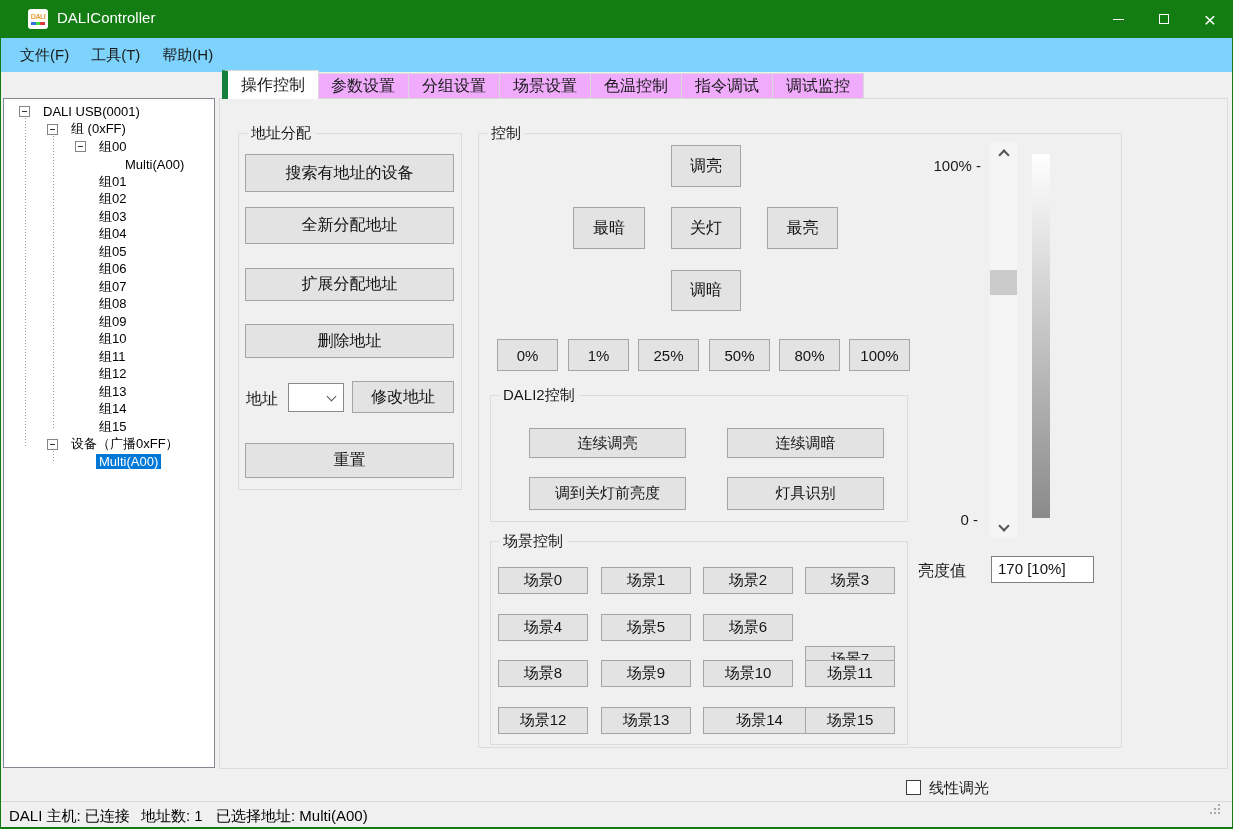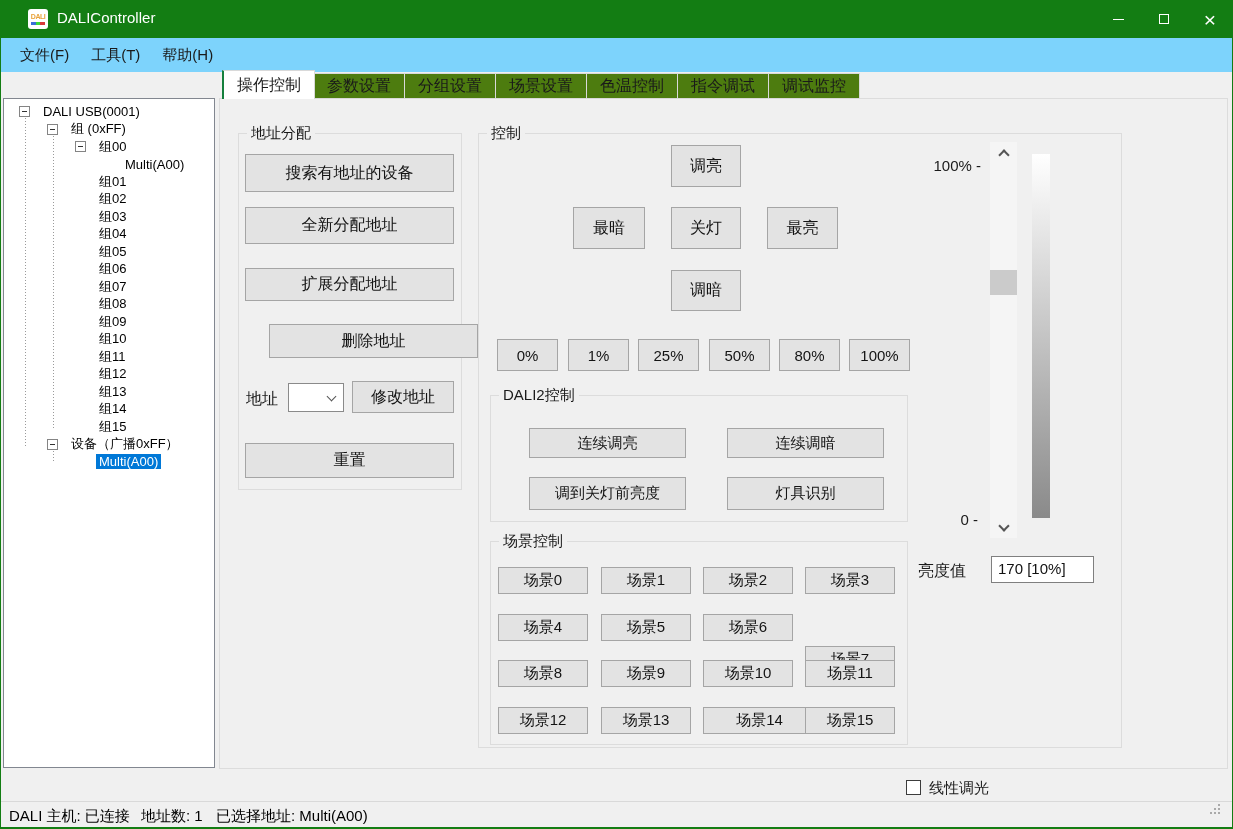--- a/index.html
+++ b/index.html
@@ -22,23 +22,23 @@
   .sideborder { position:absolute; top:38px; width:1px; height:791px; background:#137d13; }
   .bottomborder { position:absolute; left:0; top:827px; width:1233px; height:2px; background:#137d13; }
 
   
   .menubar { position:absolute; left:1px; top:38px; width:1231px; height:34px; background:#7dd3fc; display:flex; align-items:center; padding-left:8px; }
   .menuitem { font-size:15px; color:#1a1a1a; padding:6px 11px; }
 
   
   .tabpage { position:absolute; left:219px; top:98px; width:1009px; height:671px; background:#f0f0f0; border:1px solid #dcdcdc; }
   .tabbar { position:absolute; left:222px; top:70px; height:29px; display:flex; align-items:flex-end; z-index:5; }
-  .tab { height:26px; padding:0 13px; background:#4d7c0f; border:1px solid #d9d9d9; border-left:none; font-size:16px; color:#1a1a1a; display:flex; align-items:center; }
+  .tab { height:26px; padding:0 13px; background:#f0abfc; border:1px solid #d9d9d9; border-left:none; font-size:16px; color:#1a1a1a; display:flex; align-items:center; }
   .tab:first-child { border-left:1px solid #d9d9d9; }
-  .tab.active { height:29px; background:#ffffff; border-bottom:none; border-left:2px solid #15803d; margin-right:-1px; z-index:6; }
+  .tab.active { height:29px; background:#ffffff; border-bottom:none; border-left:6px solid #15803d; margin-right:-1px; z-index:6; }
 
   
   .treepanel { position:absolute; left:3px; top:98px; width:212px; height:670px; background:#ffffff; border:1px solid #828790; font-family:"DejaVu Serif",serif; overflow:hidden; }
   .treeinner { position:relative; padding-top:4px;margin-left:12px; }
   .vguide { position:absolute; width:1px; background-image:repeating-linear-gradient(to bottom,#9a9a9a 0 1px,transparent 1px 3px); }
   .trow { position:relative; height:17.5px; display:flex; align-items:center; font-size:13px; color:#000; white-space:nowrap; }
   .exp { position:absolute; top:3px; width:11px; height:11px; background:#fff; border:1px solid #848484; display:flex; align-items:center; justify-content:center; }
   .exp i { display:block; width:5px; height:1px; background:#333; }
   .lvl0 .exp { left:3px; } .lvl1 .exp { left:31px; } .lvl2 .exp { left:59px; }
   .lvl0 .tlabel { margin-left:24px; } .lvl1 .tlabel { margin-left:52px; }
@@ -199,21 +199,21 @@
         </div>
     </div>
   </div>
 
   <div class="gbox" style="left:238px;top:133px;width:224px;height:357px;">
     <span class="glabel">地址分配</span>
   </div>
   <div class="btn" style="left:245px;top:154px;width:209px;height:38px;">搜索有地址的设备</div>
   <div class="btn" style="left:245px;top:207px;width:209px;height:37px;">全新分配地址</div>
   <div class="btn" style="left:245px;top:268px;width:209px;height:33px;">扩展分配地址</div>
-  <div class="btn" style="left:245px;top:324px;width:209px;height:34px;margin-left:24px;">删除地址</div>
+  <div class="btn" style="left:245px;top:324px;width:209px;height:34px;">删除地址</div>
   <span class="lbl" style="left:246px;top:389px;">地址</span>
   <div class="combo" style="left:288px;top:383px;width:56px;height:29px;">
     <span style="position:absolute;left:4px;top:5px;font-size:14px;"></span>
     <span class="chev-down" style="right:8px;top:9px;"></span>
   </div>
   <div class="btn" style="left:352px;top:381px;width:102px;height:32px;">修改地址</div>
   <div class="btn" style="left:245px;top:443px;width:209px;height:35px;">重置</div>
 
   <div class="gbox" style="left:478px;top:133px;width:644px;height:615px;">
     <span class="glabel">控制</span>

